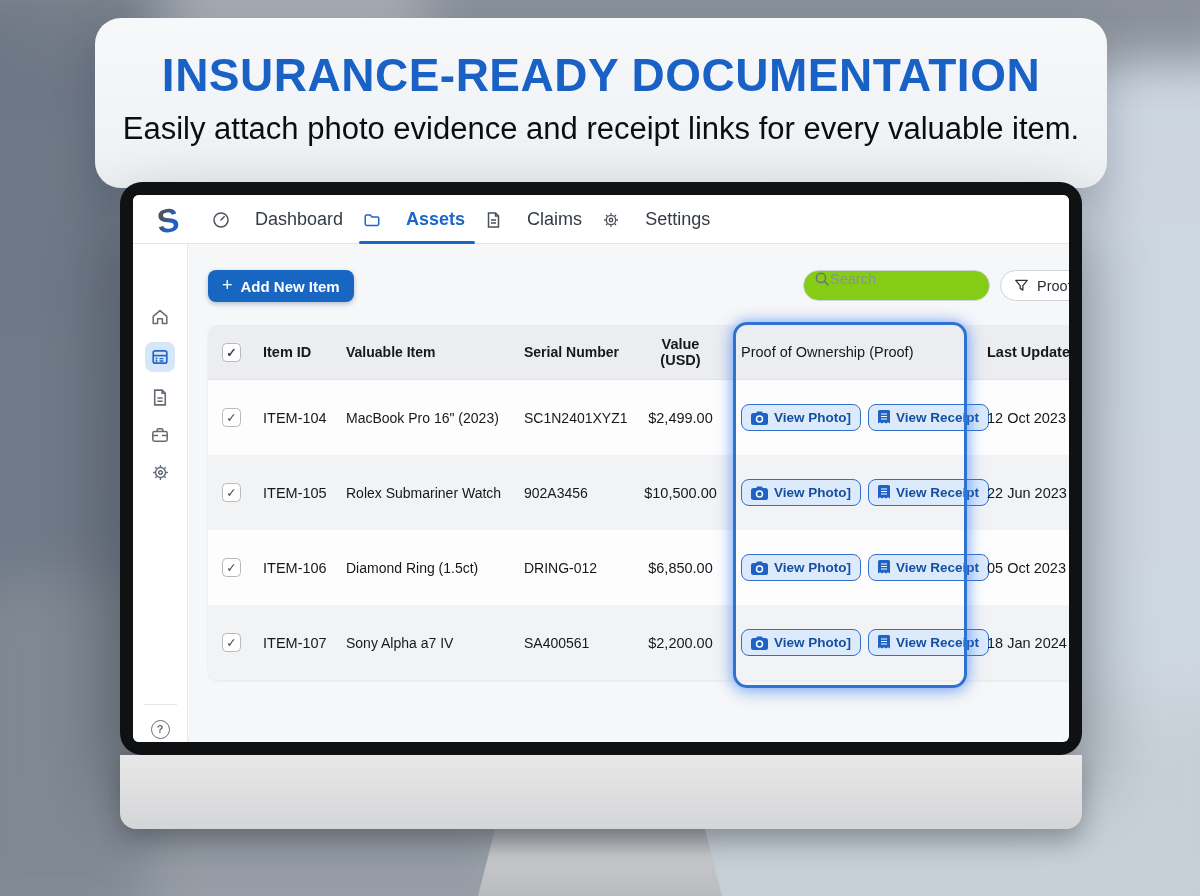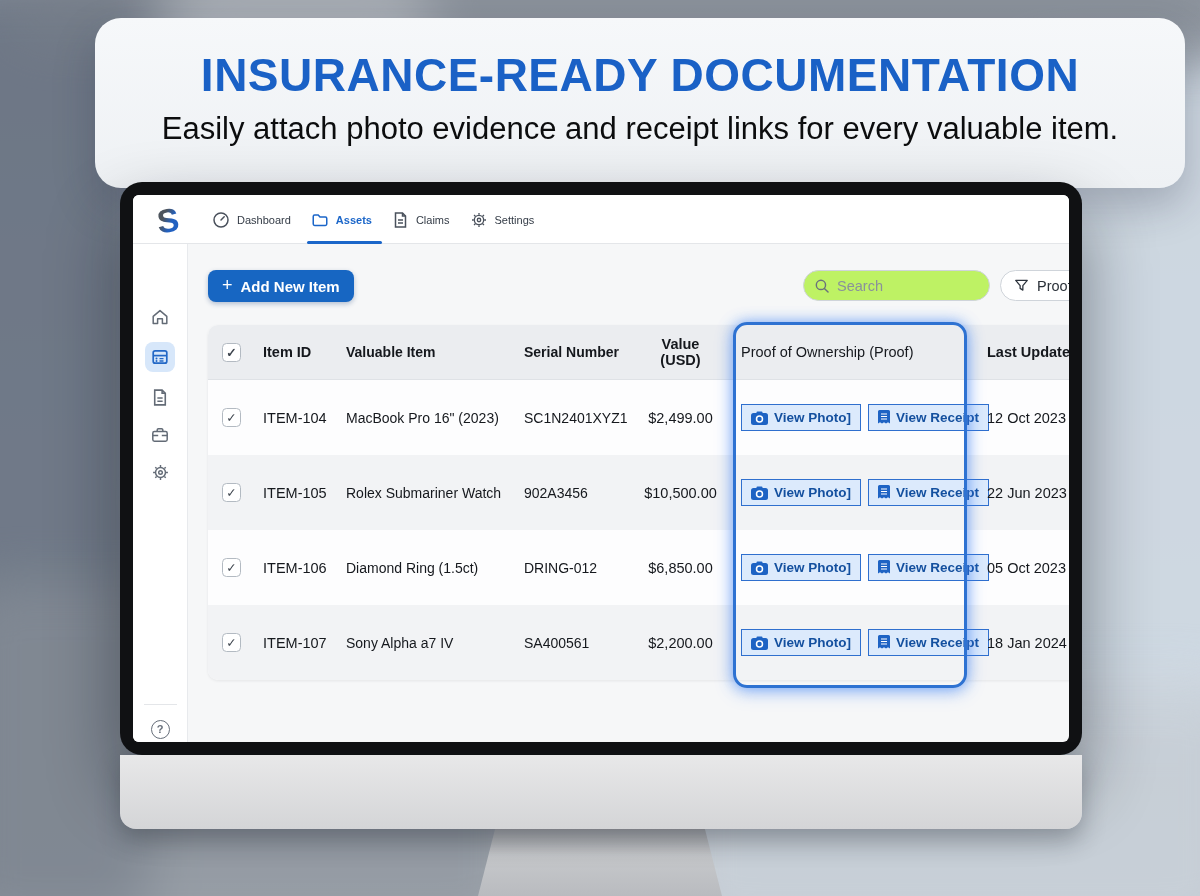--- a/index.html
+++ b/index.html
@@ -13,21 +13,21 @@
   .blob { position:absolute; filter:blur(26px); border-radius:40px; }
   .b1 { left:-70px; top:-20px; width:220px; height:940px; background:#667080; opacity:.85; }
   .b2 { left:170px; top:-30px; width:260px; height:560px; background:#e7eaee; opacity:.75; }
   .b3 { left:1020px; top:60px; width:260px; height:660px; background:#d2dce6; opacity:.9; }
   .b4 { left:-40px; top:580px; width:560px; height:360px; background:#878e97; opacity:.7; }
   .b5 { left:680px; top:680px; width:560px; height:260px; background:#ccd4dc; opacity:.8; }
   .b6 { left:0; top:-30px; width:1240px; height:80px; background:#79808a; opacity:.55; }
   .b7 { left:210px; top:330px; width:190px; height:330px; background:#dde1e5; opacity:.8; }
 
   
-  .hero { position:absolute; left:95px; top:18px; width:1090px; height:170px;
+  .hero { position:absolute; left:95px; top:18px; width:1012px; height:170px;
           background:linear-gradient(180deg,#f6f8fa 0%,#eef1f4 100%);
           border-radius:26px; box-shadow:0 18px 40px rgba(30,40,60,.25); z-index:1; text-align:center; }
   .hero-title { margin-top:30px; font-size:46px; font-weight:800; letter-spacing:.5px; color:#1a61c6; }
   .hero-sub { margin-top:9px; font-size:31px; color:#0c0d0e; }
 
   
   .monitor { position:absolute; left:120px; top:182px; width:962px; height:573px;
              background:#101113; border-radius:22px; padding:13px; z-index:2;
              box-shadow:0 35px 70px rgba(10,15,25,.45); }
   .screen { position:relative; width:936px; height:547px; background:#f6f7f8;
@@ -38,22 +38,22 @@
           border-radius:0 0 16px 16px; box-shadow:0 12px 24px rgba(20,25,35,.3); }
   .stand { position:absolute; left:478px; top:829px; width:244px; height:67px; z-index:1;
            background:linear-gradient(180deg,#a9abaf 0%,#c6c8cb 40%,#b9bbbf 100%);
            clip-path:polygon(7% 0,93% 0,100% 100%,0 100%); }
 
   
   .topbar { position:absolute; left:0; top:0; width:936px; height:49px; background:#ffffff;
             border-bottom:1px solid #e4e6e9; z-index:3; }
   .logo { position:absolute; left:17px; top:6px; width:38px; height:38px; }
   .nav { position:absolute; left:79px; top:0; height:49px; display:flex; gap:20px; align-items:center; }
-  .nav-item { position:relative; height:49px; display:flex; align-items:center; gap:7px;
-              font-size:11px; color:#333b46; cursor:pointer; }
+  .nav-item { position:relative; height:49px; display:flex; align-items:center; gap:25px;
+              font-size:18px; color:#333b46; cursor:pointer; }
   .nav-item .nicon { display:flex; }
   .nav-item.active { color:#1b66c9; font-weight:600; }
   .nav-item.active::after { content:""; position:absolute; left:-4px; right:-10px; bottom:0;
               height:3px; background:#1b66c9; border-radius:2px; }
 
   
   .sidebar { position:absolute; left:0; top:49px; width:55px; height:498px; background:#ffffff;
              border-right:1px solid #e8eaed; z-index:3; }
   .side-ic { position:absolute; left:50%; transform:translateX(-50%); width:30px; height:30px;
              display:flex; align-items:center; justify-content:center; border-radius:8px; cursor:pointer; }
@@ -63,22 +63,22 @@
                  display:flex; align-items:center; justify-content:center;
                  font-size:11px; font-weight:700; color:#666e79; }
 
   
   .btn-add { position:absolute; left:75px; top:75px; height:32px; padding:0 14px; z-index:3;
              display:flex; align-items:center; gap:8px; background:#1766c2; color:#fff;
              border:none; border-radius:8px; font-size:15px; font-weight:600; cursor:pointer;
              font-family:"Liberation Sans",sans-serif; box-shadow:0 2px 5px rgba(20,60,120,.3); }
   .btn-add .plus { font-size:18px; font-weight:400; margin-top:-2px; }
   .search-box { position:absolute; left:670px; top:75px; width:187px; height:31px; z-index:3;
-                background:#bef264; border:1px solid #cfd4da; border-radius:16px;
-                display:flex; align-items:center; padding:0 10px; gap:7px; }
+                background:#84cc16; border:1px solid #cfd4da; border-radius:16px;
+                display:flex; align-items:flex-start; padding:0 10px; }
   .search-box input { border:none; outline:none; width:130px; font-size:14.5px; color:#333;
                 font-family:"Liberation Sans",sans-serif; background:transparent; }
   .search-box input::placeholder { color:#8a919b; }
   .btn-filter { position:absolute; left:867px; top:75px; width:92px; height:31px; z-index:3;
                 background:#fff; border:1px solid #cfd4da; border-radius:16px;
                 display:flex; align-items:center; padding:0 12px; gap:7px;
                 font-size:14.5px; color:#2a3038; cursor:pointer; font-family:"Liberation Sans",sans-serif; }
 
   
   .table { position:absolute; left:75px; top:130px; width:890px; z-index:3;
@@ -93,21 +93,21 @@
   .c-check { width:47px; display:flex; justify-content:center; }
   .c-id { width:85px; padding-left:8px; }
   .c-item { width:175px; font-size:14px; }
   .c-serial { width:120px; padding-left:9px; font-size:14px; }
   .c-value { width:85px; text-align:center; padding-right:0; }
   .c-proof { width:247px; padding-left:21px; display:flex; gap:7px; }
   .c-date { width:120px; padding-left:20px; }
   .checkbox { width:19px; height:19px; background:#fff; border:1.4px solid #b3bac2; border-radius:4.5px;
               display:flex; align-items:center; justify-content:center; font-size:12.5px; color:#3c434c; cursor:pointer; }
   .chip { display:inline-flex; align-items:center; gap:6px; height:27px; padding:0 9px;
-          background:#dceafc; border:1.6px solid #2f6fce; border-radius:0;
+          background:#dceafc; border:1.6px solid #2f6fce; border-radius:8px;
           color:#14509f; font-size:13.5px; font-weight:700; cursor:pointer;
           font-family:"Liberation Sans",sans-serif; white-space:nowrap; }
 
   
   .proof-highlight { position:absolute; left:600px; top:127px; width:234px; height:366px; z-index:6;
           border:3px solid #2e72d2; border-radius:14px; pointer-events:none;
           box-shadow:0 0 14px rgba(59,130,246,.55), 0 4px 18px rgba(59,130,246,.35); }
 
   svg { display:block; }
 </style>

